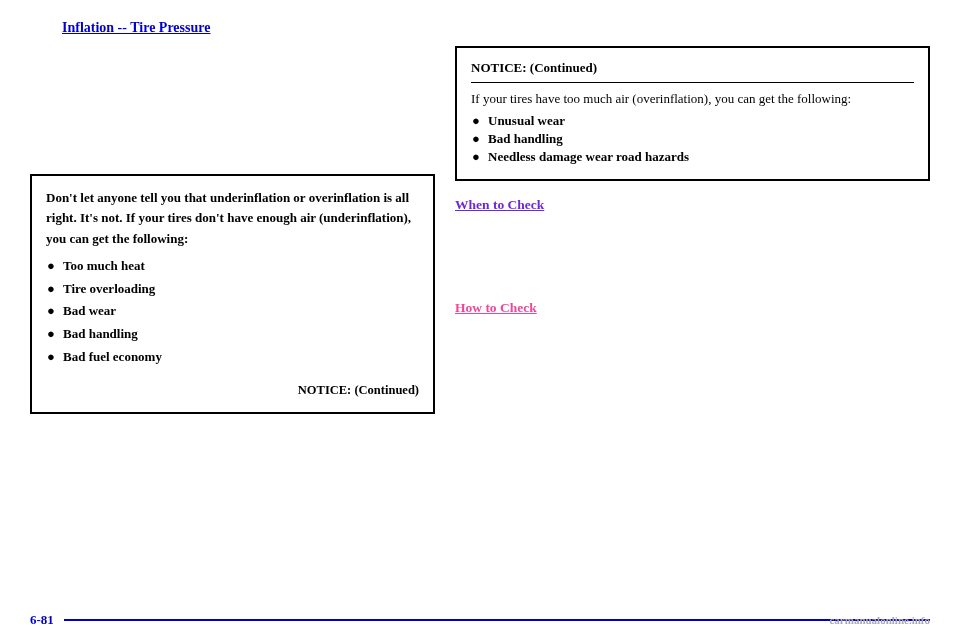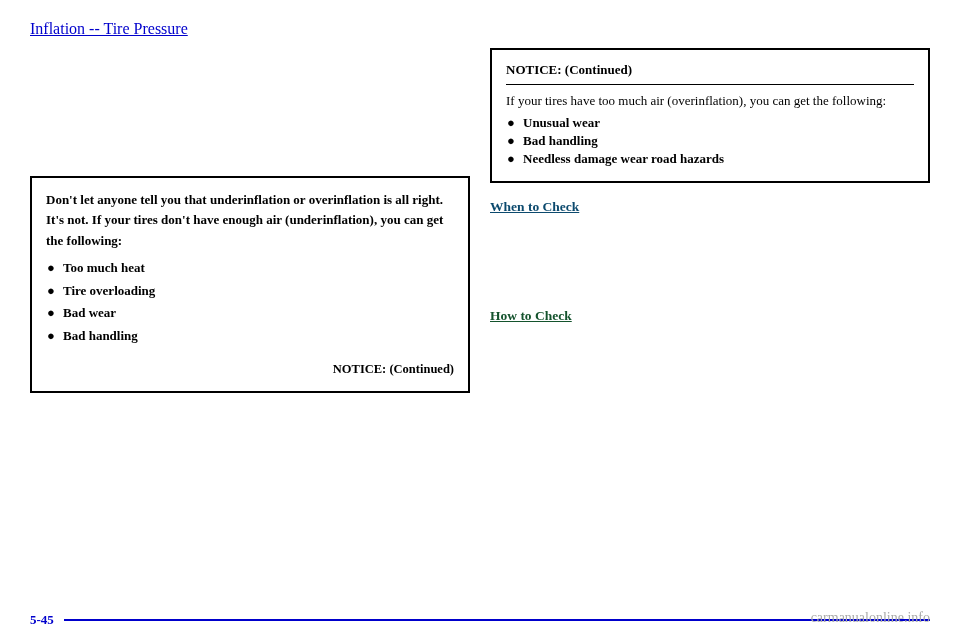--- a/index.html
+++ b/index.html
@@ -22,34 +22,35 @@
     .page-container {
       width: 960px;
       height: 640px;
       background: #ffffff;
       position: relative;
       padding: 20px 30px 20px 30px;
     }
 
     .page-title {
       color: #0000cc;
-      font-weight: normal;
-      font-size: 16px;
+      font-weight: bold;
+      font-size: 14px;
       margin-bottom: 10px;
       text-decoration: underline;
+      margin-left: 32px;
     }
 
     .main-content {
       display: flex;
       gap: 20px;
       margin-top: 8px;
     }
 
     .left-column {
-      width: 440px;
+      width: 405px;
       flex-shrink: 0;
     }
 
     .right-column {
       flex: 1;
     }
 
     .left-body-text {
       font-size: 12.5px;
       line-height: 1.5;
@@ -117,37 +118,36 @@
       margin-bottom: 8px;
     }
 
     .right-notice-intro {
       font-weight: normal;
       font-size: 13px;
       margin-bottom: 6px;
     }
 
     .when-to-check-heading {
-      color: #0c4a6e;
+      color: #6d28d9;
       font-weight: bold;
       font-size: 13.5px;
       text-decoration: underline;
       margin-top: 8px;
-      margin-bottom: 6px;
     }
 
     .when-to-check-text {
       font-size: 12.5px;
       color: #555555;
       line-height: 1.5;
       margin-bottom: 12px;
     }
 
     .how-to-check-heading {
-      color: #14532d;
+      color: #ec4899;
       font-weight: bold;
       font-size: 13.5px;
       text-decoration: underline;
       margin-top: 10px;
       margin-bottom: 16px;
     }
 
     .how-to-check-text {
       font-size: 12.5px;
       color: #555555;
@@ -174,22 +174,23 @@
     .footer-line {
       flex: 1;
       height: 2px;
       background: #0000cc;
     }
 
     .watermark-logo {
       position: absolute;
       bottom: 14px;
       right: 30px;
-      font-size: 14px;
+      font-size: 11px;
       color: #aaa;
+      font-weight: bold;
     }
   </style>
 </head>
 <body>
 
 <div class="page-container">
 
   <div class="page-title">Inflation -- Tire Pressure</div>
 
   <div class="main-content">
@@ -201,20 +202,21 @@
       </div>
 
       <div class="notice-box">
         <div class="notice-box-body">
           <div class="notice-box-intro">Don't let anyone tell you that underinflation or overinflation is all right. It's not. If your tires don't have enough air (underinflation), you can get the following:</div>
           <ul class="bullet-list">
             <li>Too much heat</li>
             <li>Tire overloading</li>
             <li>Bad wear</li>
             <li>Bad handling</li>
+            <li>Bad fuel economy</li>
           </ul>
           <div class="notice-continued">NOTICE: (Continued)</div>
         </div>
       </div>
 
     </div>
 
     <div class="right-column">
 
       <div class="right-notice-box">
@@ -234,19 +236,19 @@
 
       <div class="how-to-check-heading">How to Check</div>
       <div class="how-to-check-text">
         <br><br><br><br>
       </div>
 
     </div>
   </div>
 
   <div class="page-footer">
-    <span class="page-number">5-45</span>
+    <span class="page-number">6-81</span>
     <div class="footer-line"></div>
   </div>
 
   <div class="watermark-logo">carmanualonline.info</div>
 
 </div>
 
 </body></html>

